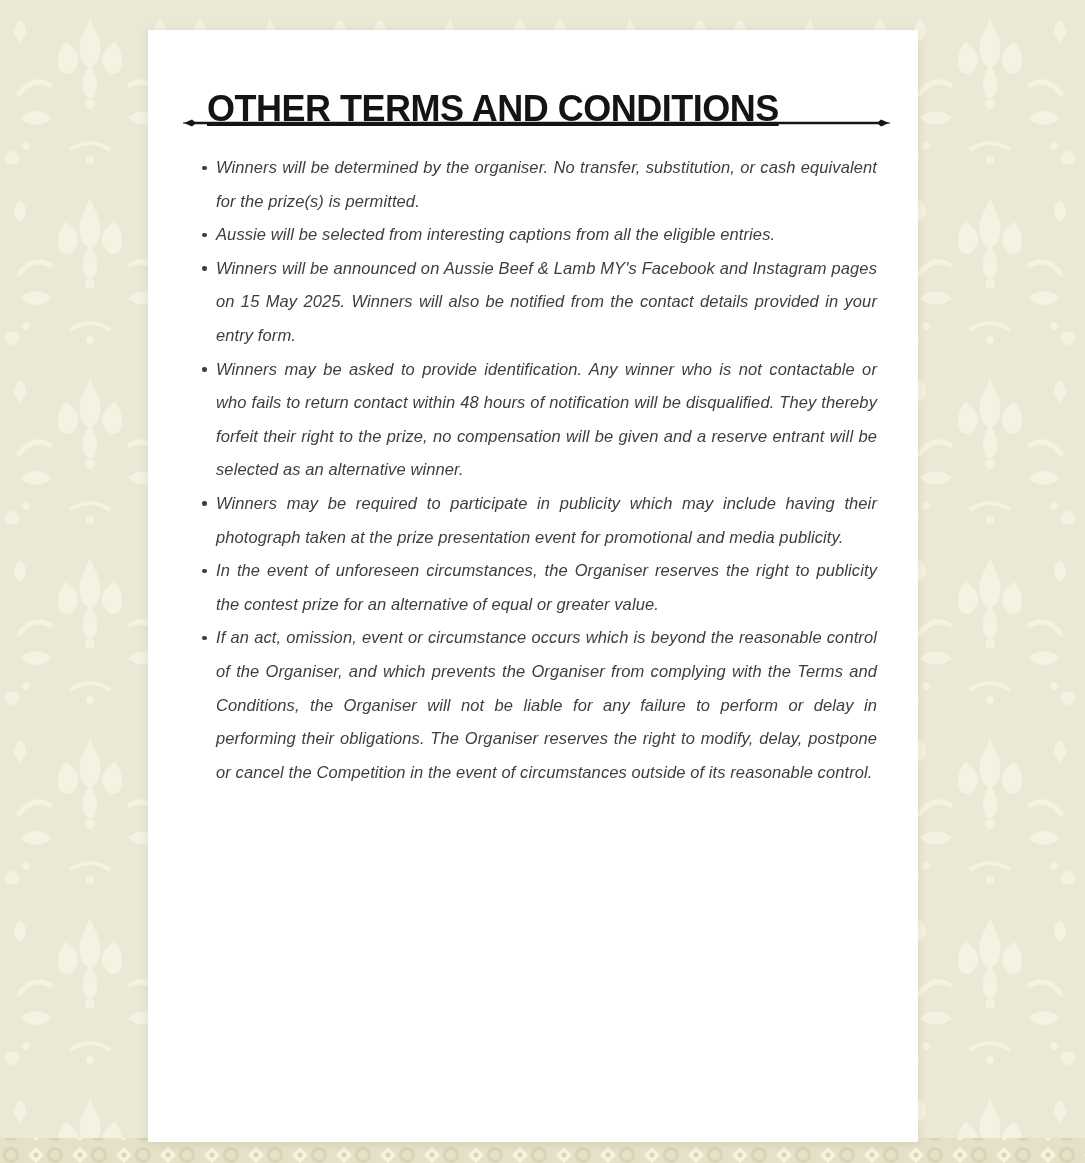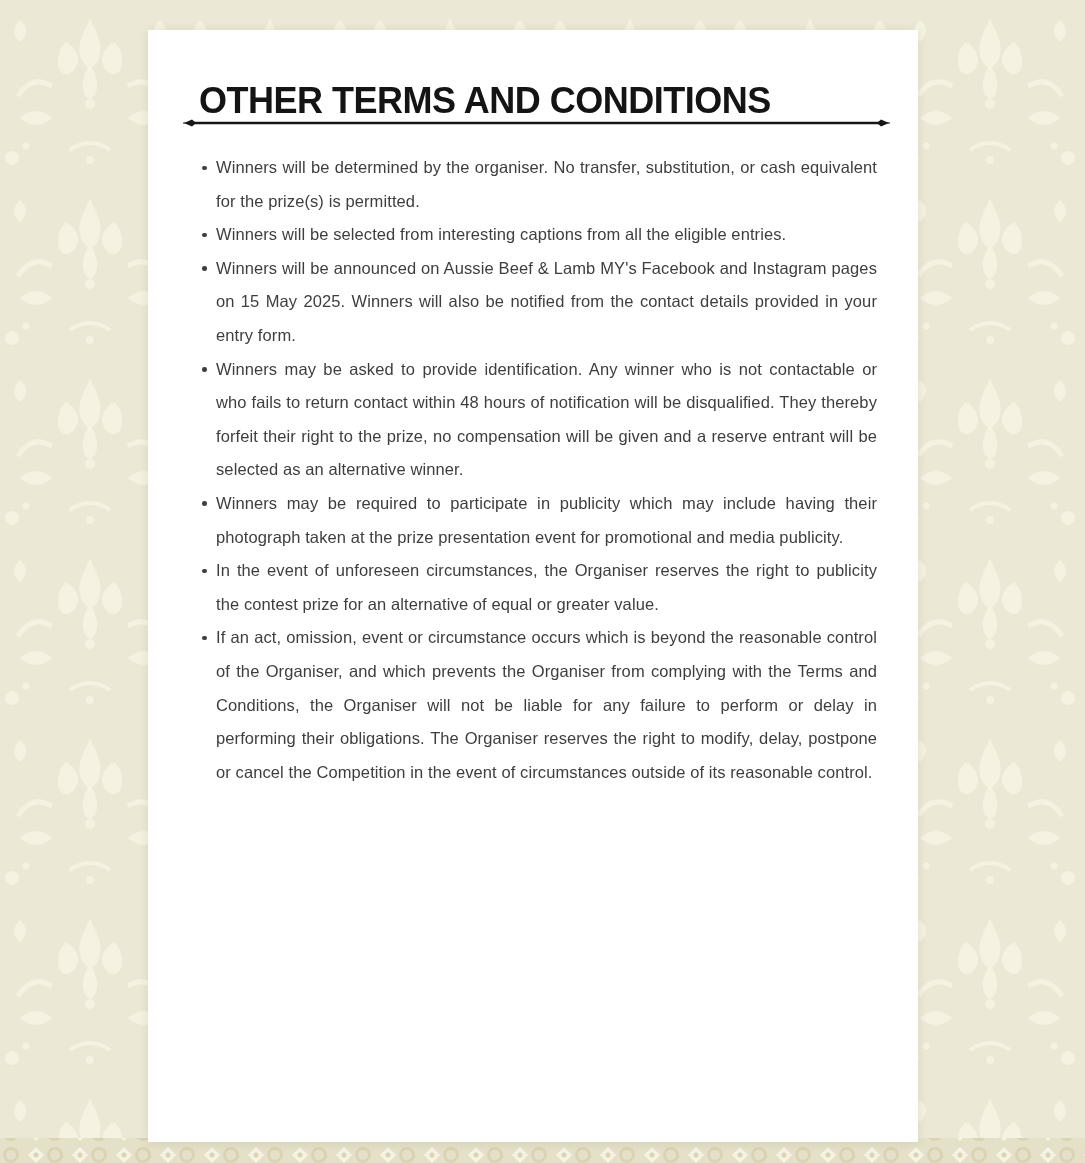--- a/index.html
+++ b/index.html
@@ -35,27 +35,28 @@
     top:30px;
     width:770px;
     height:1112px;
     background:var(--card);
     box-shadow:0 1px 10px rgba(60,55,30,.10);
   }
   .doc-title{
     position:absolute;
     left:42px;
     top:42px;
-    margin:9px;
+    margin:17px;
     font-size:36px;
     line-height:40px;
     font-weight:bold;
     letter-spacing:-0.5px;
     white-space:nowrap;
     color:var(--title);
+    text-decoration:underline;
   }
   .divider{
     position:absolute;
     left:35px;
     top:88px;
     display:block;
   }
   .terms{
     position:absolute;
     left:68px;
@@ -65,20 +66,21 @@
     padding:0;
     list-style:none;
     font-size:16.5px;
     line-height:33.6px;
     letter-spacing:0.1px;
     color:var(--body);
     text-align:justify;
   }
   .terms li{
     position:relative;
+    font-style:italic;
   }
   .terms li::before{
     content:"";
     position:absolute;
     left:-14px;
     top:14.5px;
     width:4.5px;
     height:4.5px;
     border-radius:50%;
     background:var(--body);
@@ -133,21 +135,21 @@
       <g style="fill:var(--divider);stroke:var(--divider)">
         <line x1="0" y1="5" x2="707" y2="5" stroke-width="1"></line>
         <line x1="10" y1="5" x2="697" y2="5" stroke-width="2.6"></line>
         <path d="M1,5 L9,1.6 L13,5 L9,8.4 Z" stroke="none"></path>
         <path d="M706,5 L698,1.6 L694,5 L698,8.4 Z" stroke="none"></path>
       </g>
     </svg>
 
     <ul class="terms">
         <li>Winners will be determined by the organiser. No transfer, substitution, or cash equivalent for the prize(s) is permitted.</li>
-        <li>Winners will be selected from interesting captions from all the eligible entries.</li>
+        <li>Aussie will be selected from interesting captions from all the eligible entries.</li>
         <li>Winners will be announced on Aussie Beef &amp; Lamb MY's Facebook and Instagram pages on 15 May 2025. Winners will also be notified from the contact details provided in your entry form.</li>
         <li>Winners may be asked to provide identification. Any winner who is not contactable or who fails to return contact within 48 hours of notification will be disqualified. They thereby forfeit their right to the prize, no compensation will be given and a reserve entrant will be selected as an alternative winner.</li>
         <li>Winners may be required to participate in publicity which may include having their photograph taken at the prize presentation event for promotional and media publicity.</li>
         <li>In the event of unforeseen circumstances, the Organiser reserves the right to publicity the contest prize for an alternative of equal or greater value.</li>
         <li>If an act, omission, event or circumstance occurs which is beyond the reasonable control of the Organiser, and which prevents the Organiser from complying with the Terms and Conditions, the Organiser will not be liable for any failure to perform or delay in performing their obligations. The Organiser reserves the right to modify, delay, postpone or cancel the Competition in the event of circumstances outside of its reasonable control.</li>
       </ul>
 
   </div>
 </div>
 

